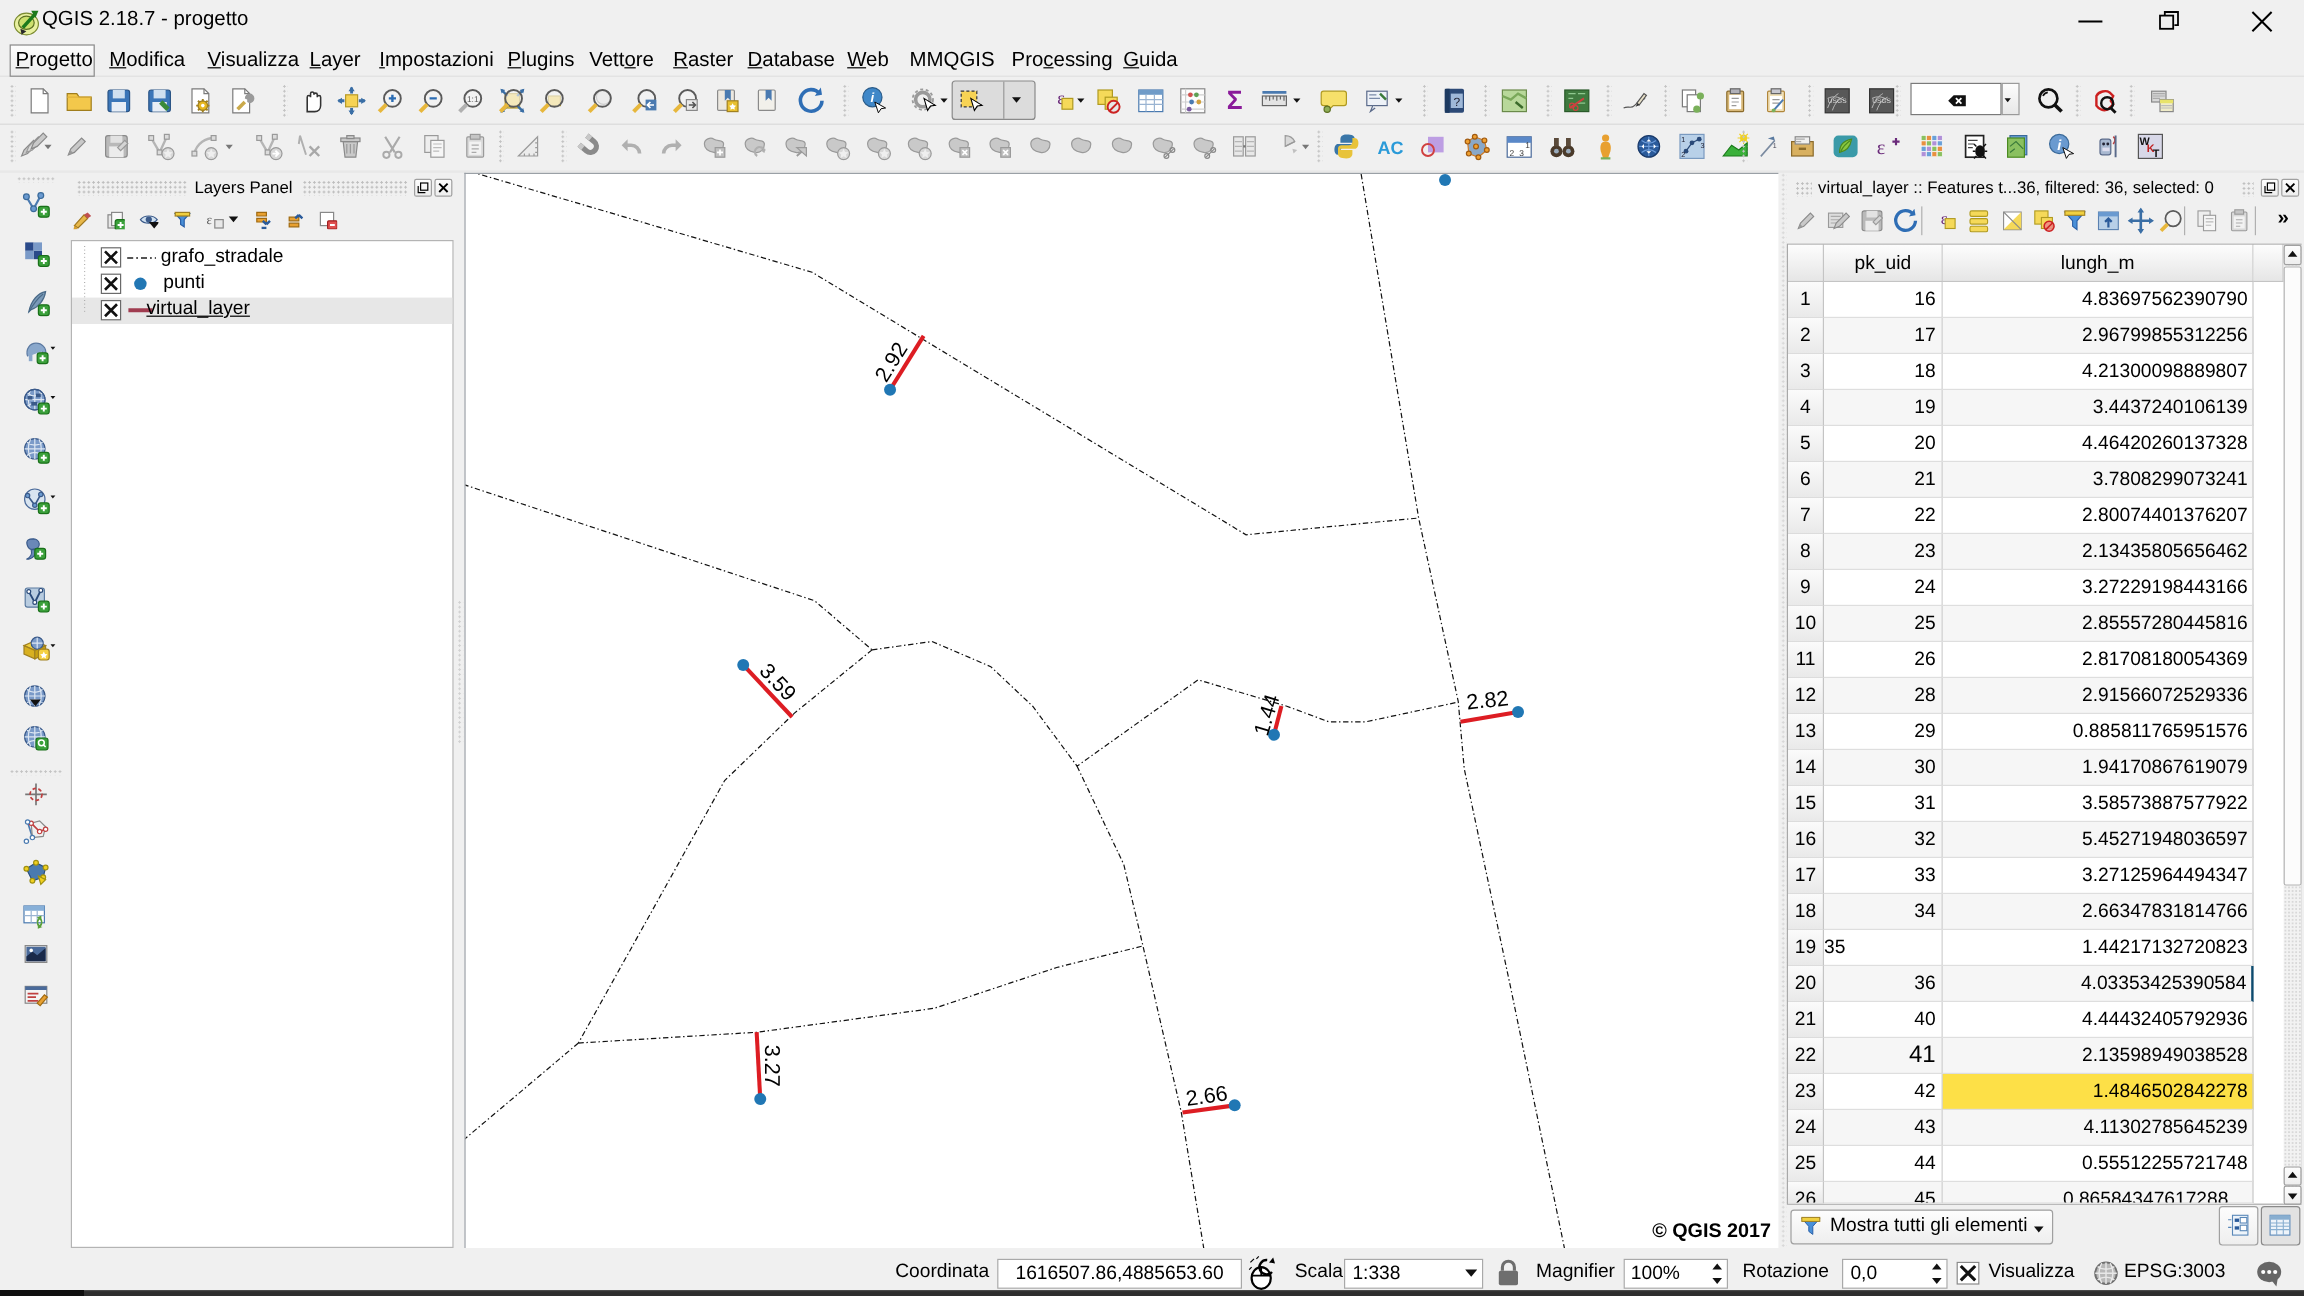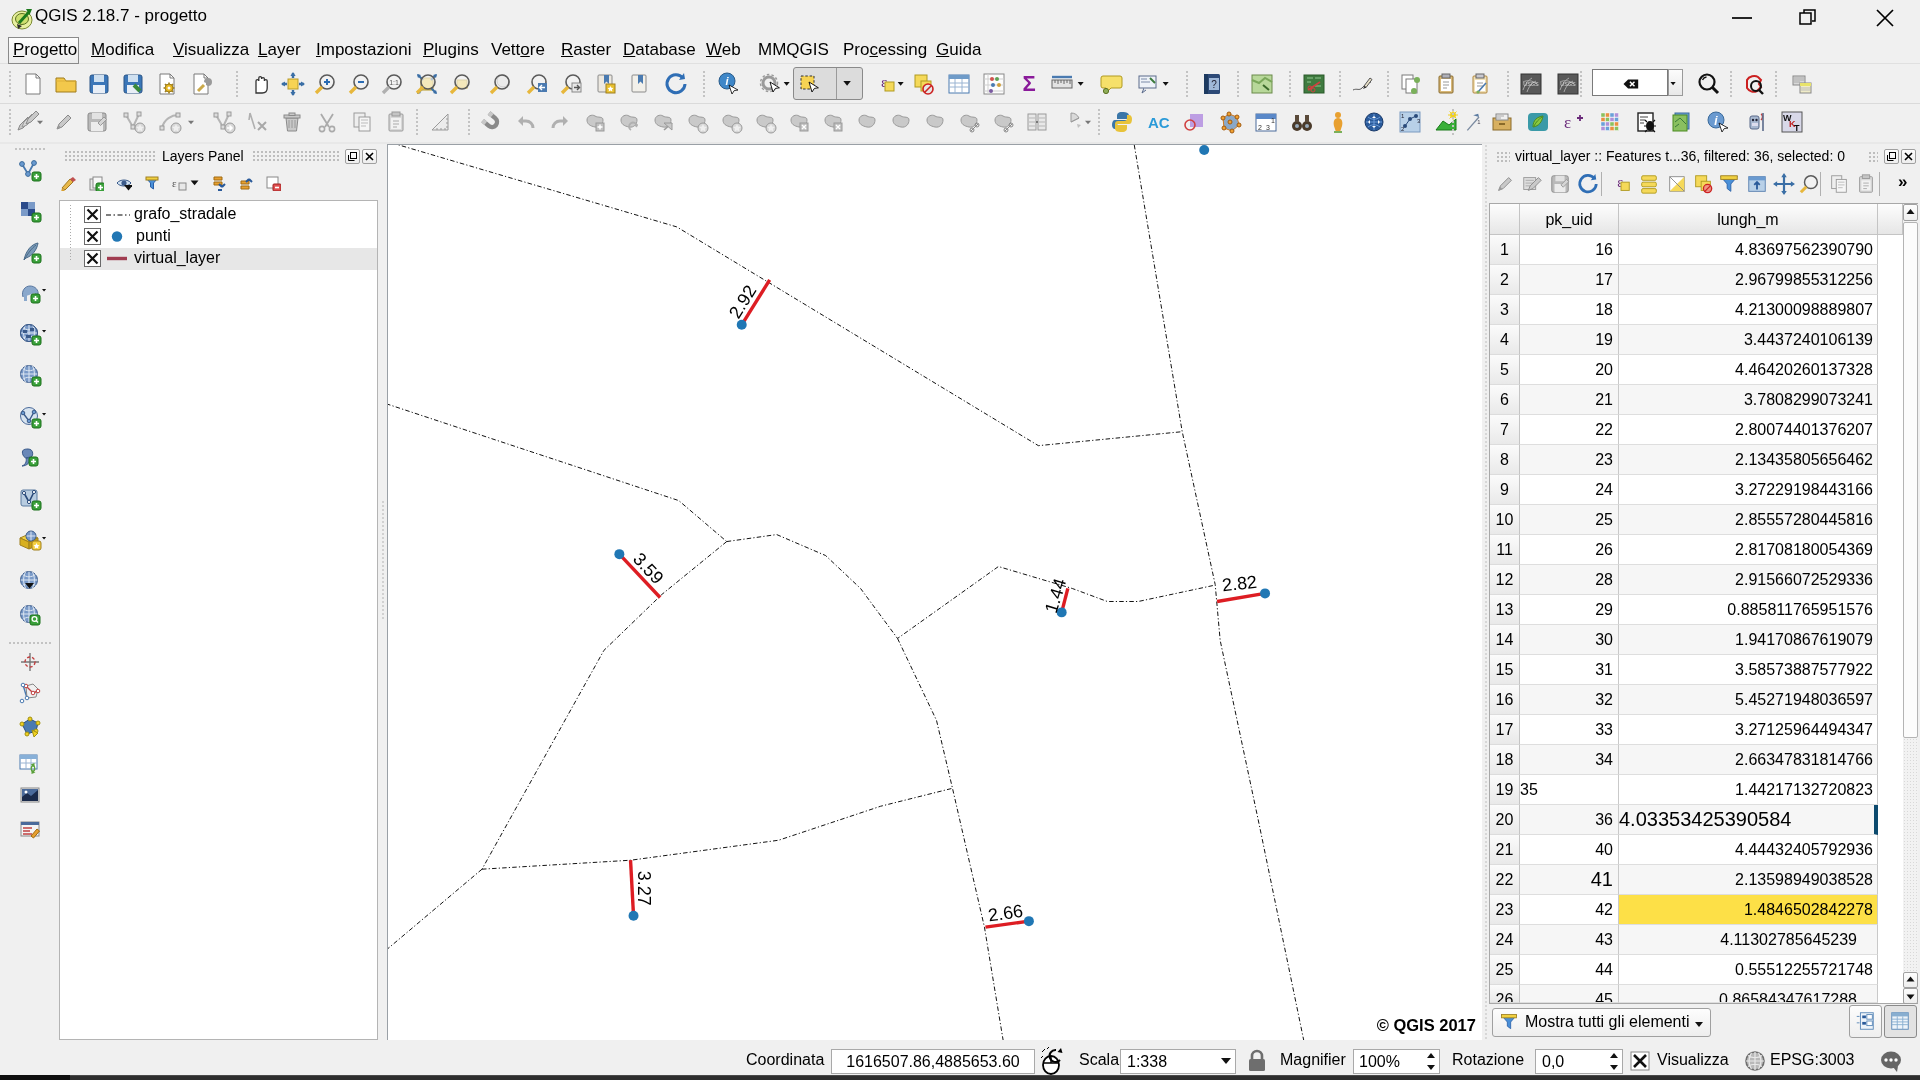--- a/index.html
+++ b/index.html
@@ -835,21 +835,21 @@
     <circle cx="12" cy="8.5" r="5.2" fill="#2277b4"></circle>
   </svg>
 <div class="txt" style="left:136px;top:227px;font-size:16px">punti</div>
 <div class="a" style="left:84px;top:250px;width:17px;height:17px;background:#fff;border:1px solid #6a6a6a"></div>
 <svg class="a" style="left:84px;top:250px" width="17" height="17" viewBox="0 0 17 17">
     <path d="M3.5 3.5 l10 10 M13.5 3.5 l-10 10" stroke="#111" stroke-width="2.2"></path>
   </svg>
 <svg class="a" style="left:105px;top:250px" width="26" height="17" viewBox="0 0 26 17">
     <path d="M2 8.5 h20" stroke="#a03c50" stroke-width="3.4"></path>
   </svg>
-<div class="txt" style="left:134px;top:249px;font-size:16px;">virtual_layer</div>
+<div class="txt" style="left:122px;top:249px;font-size:16px;text-decoration:underline">virtual_layer</div>
 <div class="h" style="left:381px;top:500px;height:120px;opacity:0.7"></div>
 <div class="h" style="left:1483.5px;top:144px;height:896px;opacity:0.55"></div>
 <svg class="a" style="left:387px;top:144px;background:#fff;border-top:1px solid #9aa0a6;border-left:1px solid #9aa0a6" width="1095" height="896" viewBox="0 0 1095 896">
     <polyline points="4,-2 289,82 651,301 795,287" stroke="#111" stroke-width="1" fill="none" stroke-dasharray="4.5 2.2 1.2 2.2"></polyline>
     <polyline points="747,0 795,287 828,440 833,496 872,680 917,898" stroke="#111" stroke-width="1" fill="none" stroke-dasharray="4.5 2.2 1.2 2.2"></polyline>
     <polyline points="-2,259 291,356 339,397" stroke="#111" stroke-width="1" fill="none" stroke-dasharray="4.5 2.2 1.2 2.2"></polyline>
     <polyline points="339,397 274,450 216,506 94,725" stroke="#111" stroke-width="1" fill="none" stroke-dasharray="4.5 2.2 1.2 2.2"></polyline>
     <polyline points="94,725 -2,806" stroke="#111" stroke-width="1" fill="none" stroke-dasharray="4.5 2.2 1.2 2.2"></polyline>
     <polyline points="94,725 243,716 391,696 493,662 565,644" stroke="#111" stroke-width="1" fill="none" stroke-dasharray="4.5 2.2 1.2 2.2"></polyline>
     <polyline points="339,397 389,390 438,411 473,444 510,494 611,422 685,444 720,457 751,457 826,441" stroke="#111" stroke-width="1" fill="none" stroke-dasharray="4.5 2.2 1.2 2.2"></polyline>
@@ -1019,33 +1019,33 @@
 <div class="a" style="left:1520px;top:715px;width:99px;height:30px;background:#ffffff;border-right:1px solid #c9c9c9;border-bottom:1px solid #dedede;text-align:right;font-size:16px;line-height:29px;padding-right:5px">33</div>
 <div class="a" style="left:1619px;top:715px;width:259px;height:30px;background:#ffffff;border-right:1px solid #c9c9c9;border-bottom:1px solid #dedede;text-align:right;font-size:16px;line-height:29px;padding-right:4px">3.27125964494347</div>
 <div class="a" style="left:1490px;top:745px;width:30px;height:30px;background:linear-gradient(#fbfbfb,#e9e9e9);border-right:1px solid #c4c4c4;border-bottom:1px solid #dcdcdc;text-align:center;font-size:16px;color:#000;line-height:29px">18</div>
 <div class="a" style="left:1520px;top:745px;width:99px;height:30px;background:#f6f6f6;border-right:1px solid #c9c9c9;border-bottom:1px solid #dedede;text-align:right;font-size:16px;line-height:29px;padding-right:5px">34</div>
 <div class="a" style="left:1619px;top:745px;width:259px;height:30px;background:#f6f6f6;border-right:1px solid #c9c9c9;border-bottom:1px solid #dedede;text-align:right;font-size:16px;line-height:29px;padding-right:4px">2.66347831814766</div>
 <div class="a" style="left:1490px;top:775px;width:30px;height:30px;background:linear-gradient(#fbfbfb,#e9e9e9);border-right:1px solid #c4c4c4;border-bottom:1px solid #dcdcdc;text-align:center;font-size:16px;color:#000;line-height:29px">19</div>
 <div class="a" style="left:1520px;top:775px;width:99px;height:30px;background:#ffffff;border-right:1px solid #c9c9c9;border-bottom:1px solid #dedede;font-size:16px;line-height:29px;padding-right:5px">35</div>
 <div class="a" style="left:1619px;top:775px;width:259px;height:30px;background:#ffffff;border-right:1px solid #c9c9c9;border-bottom:1px solid #dedede;text-align:right;font-size:16px;line-height:29px;padding-right:4px">1.44217132720823</div>
 <div class="a" style="left:1490px;top:805px;width:30px;height:30px;background:linear-gradient(#fbfbfb,#e9e9e9);border-right:1px solid #c4c4c4;border-bottom:1px solid #dcdcdc;text-align:center;font-size:16px;color:#000;line-height:29px">20</div>
 <div class="a" style="left:1520px;top:805px;width:99px;height:30px;background:#f6f6f6;border-right:1px solid #c9c9c9;border-bottom:1px solid #dedede;text-align:right;font-size:16px;line-height:29px;padding-right:5px">36</div>
-<div class="a" style="left:1619px;top:805px;width:259px;height:30px;background:#f6f6f6;border-right:4px solid #0c4a6e;border-bottom:1px solid #dedede;font-size:20px;line-height:29px;padding-right:4px">4.03353425390584</div>
+<div class="a" style="left:1619px;top:805px;width:259px;height:30px;background:#f6f6f6;border-right:2px solid #0c4a6e;border-bottom:1px solid #dedede;text-align:right;font-size:16px;line-height:29px;padding-right:4px">4.03353425390584</div>
 <div class="a" style="left:1490px;top:835px;width:30px;height:30px;background:linear-gradient(#fbfbfb,#e9e9e9);border-right:1px solid #c4c4c4;border-bottom:1px solid #dcdcdc;text-align:center;font-size:16px;color:#000;line-height:29px">21</div>
 <div class="a" style="left:1520px;top:835px;width:99px;height:30px;background:#ffffff;border-right:1px solid #c9c9c9;border-bottom:1px solid #dedede;text-align:right;font-size:16px;line-height:29px;padding-right:5px">40</div>
 <div class="a" style="left:1619px;top:835px;width:259px;height:30px;background:#ffffff;border-right:1px solid #c9c9c9;border-bottom:1px solid #dedede;text-align:right;font-size:16px;line-height:29px;padding-right:4px">4.44432405792936</div>
 <div class="a" style="left:1490px;top:865px;width:30px;height:30px;background:linear-gradient(#fbfbfb,#e9e9e9);border-right:1px solid #c4c4c4;border-bottom:1px solid #dcdcdc;text-align:center;font-size:16px;color:#000;line-height:29px">22</div>
 <div class="a" style="left:1520px;top:865px;width:99px;height:30px;background:#f6f6f6;border-right:1px solid #c9c9c9;border-bottom:1px solid #dedede;text-align:right;font-size:20px;line-height:29px;padding-right:5px">41</div>
 <div class="a" style="left:1619px;top:865px;width:259px;height:30px;background:#f6f6f6;border-right:1px solid #c9c9c9;border-bottom:1px solid #dedede;text-align:right;font-size:16px;line-height:29px;padding-right:4px">2.13598949038528</div>
 <div class="a" style="left:1490px;top:895px;width:30px;height:30px;background:linear-gradient(#fbfbfb,#e9e9e9);border-right:1px solid #c4c4c4;border-bottom:1px solid #dcdcdc;text-align:center;font-size:16px;color:#000;line-height:29px">23</div>
 <div class="a" style="left:1520px;top:895px;width:99px;height:30px;background:#ffffff;border-right:1px solid #c9c9c9;border-bottom:1px solid #dedede;text-align:right;font-size:16px;line-height:29px;padding-right:5px">42</div>
 <div class="a" style="left:1619px;top:895px;width:259px;height:30px;background:#fde047;border-right:1px solid #c9c9c9;border-bottom:1px solid #dedede;text-align:right;font-size:16px;line-height:29px;padding-right:4px">1.4846502842278</div>
 <div class="a" style="left:1490px;top:925px;width:30px;height:30px;background:linear-gradient(#fbfbfb,#e9e9e9);border-right:1px solid #c4c4c4;border-bottom:1px solid #dcdcdc;text-align:center;font-size:16px;color:#000;line-height:29px">24</div>
 <div class="a" style="left:1520px;top:925px;width:99px;height:30px;background:#f6f6f6;border-right:1px solid #c9c9c9;border-bottom:1px solid #dedede;text-align:right;font-size:16px;line-height:29px;padding-right:5px">43</div>
-<div class="a" style="left:1619px;top:925px;width:259px;height:30px;background:#f6f6f6;border-right:1px solid #c9c9c9;border-bottom:1px solid #dedede;text-align:right;font-size:16px;line-height:29px;padding-right:20px">4.11302785645239</div>
+<div class="a" style="left:1619px;top:925px;width:259px;height:30px;background:#f6f6f6;border-right:1px solid #c9c9c9;border-bottom:1px solid #dedede;text-align:right;font-size:16px;line-height:29px;padding-right:4px">4.11302785645239</div>
 <div class="a" style="left:1490px;top:955px;width:30px;height:30px;background:linear-gradient(#fbfbfb,#e9e9e9);border-right:1px solid #c4c4c4;border-bottom:1px solid #dcdcdc;text-align:center;font-size:16px;color:#000;line-height:29px">25</div>
 <div class="a" style="left:1520px;top:955px;width:99px;height:30px;background:#ffffff;border-right:1px solid #c9c9c9;border-bottom:1px solid #dedede;text-align:right;font-size:16px;line-height:29px;padding-right:5px">44</div>
 <div class="a" style="left:1619px;top:955px;width:259px;height:30px;background:#ffffff;border-right:1px solid #c9c9c9;border-bottom:1px solid #dedede;text-align:right;font-size:16px;line-height:29px;padding-right:4px">0.55512255721748</div>
 <div class="a" style="left:1490px;top:985px;width:30px;height:18px;background:linear-gradient(#fbfbfb,#e9e9e9);border-right:1px solid #c4c4c4;border-bottom:1px solid #dcdcdc;text-align:center;font-size:16px;color:#000;line-height:29px;overflow:hidden">26</div>
 <div class="a" style="left:1520px;top:985px;width:99px;height:18px;background:#f6f6f6;border-right:1px solid #c9c9c9;border-bottom:1px solid #dedede;text-align:right;font-size:16px;line-height:29px;padding-right:5px;overflow:hidden">45</div>
 <div class="a" style="left:1619px;top:985px;width:259px;height:18px;background:#f6f6f6;border-right:1px solid #c9c9c9;border-bottom:1px solid #dedede;text-align:right;font-size:16px;line-height:29px;padding-right:20px;overflow:hidden">0.86584347617288</div>
 <div class="a" style="left:1903px;top:204px;width:15px;height:799px;background:#f2f2f2;background-image:radial-gradient(#d8d8d8 0.8px,transparent 1px);background-size:3px 3px"></div>
 <div class="btn3d" style="left:1903px;top:204px;width:15px;height:17px"></div>
 <svg class="a" style="left:1903px;top:204px" width="15" height="17" viewBox="0 0 15 17">
     <path d="M7.5 5 l4 5 h-8z" fill="#111"></path>

